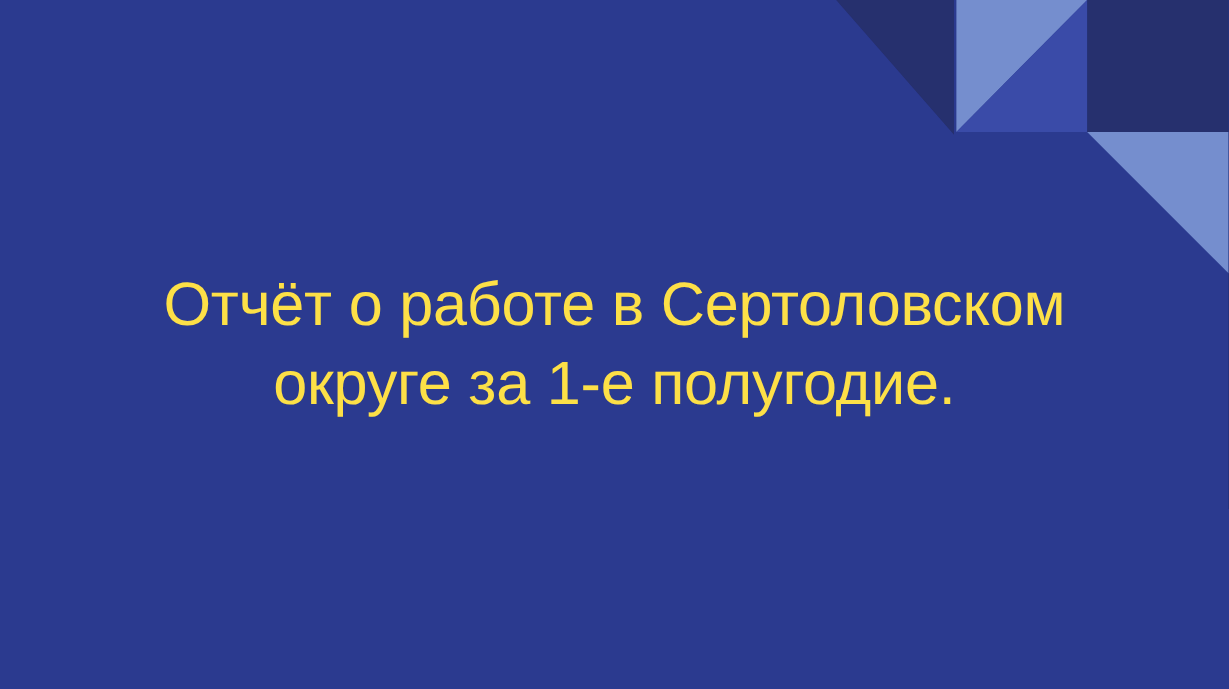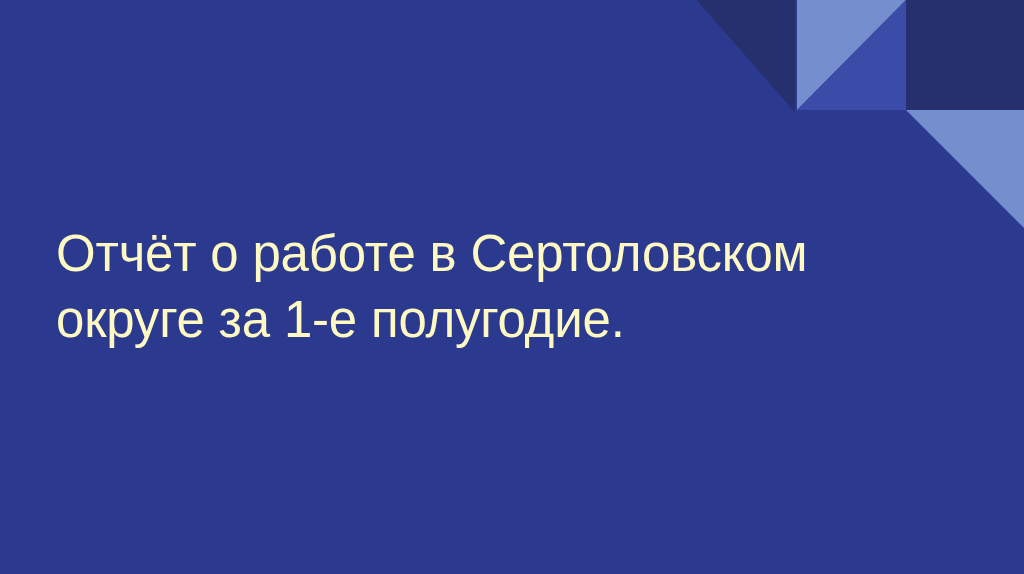--- a/index.html
+++ b/index.html
@@ -33,22 +33,22 @@
     display: flex;
     align-items: center;
     justify-content: center;
     padding: 0 56px;
     box-sizing: border-box;
   }
   #title-text {
     width: 100%;
     max-width: 920px;
     margin: 0;
-    text-align: left;
-    color: #fef9c3;
+    text-align: center;
+    color: #fde047;
     font-size: 51px;
     line-height: 1.30;
     font-weight: normal;
     letter-spacing: -0.2px;
     white-space: pre-line;
   }
 </style>
 </head>
 <body>
 

